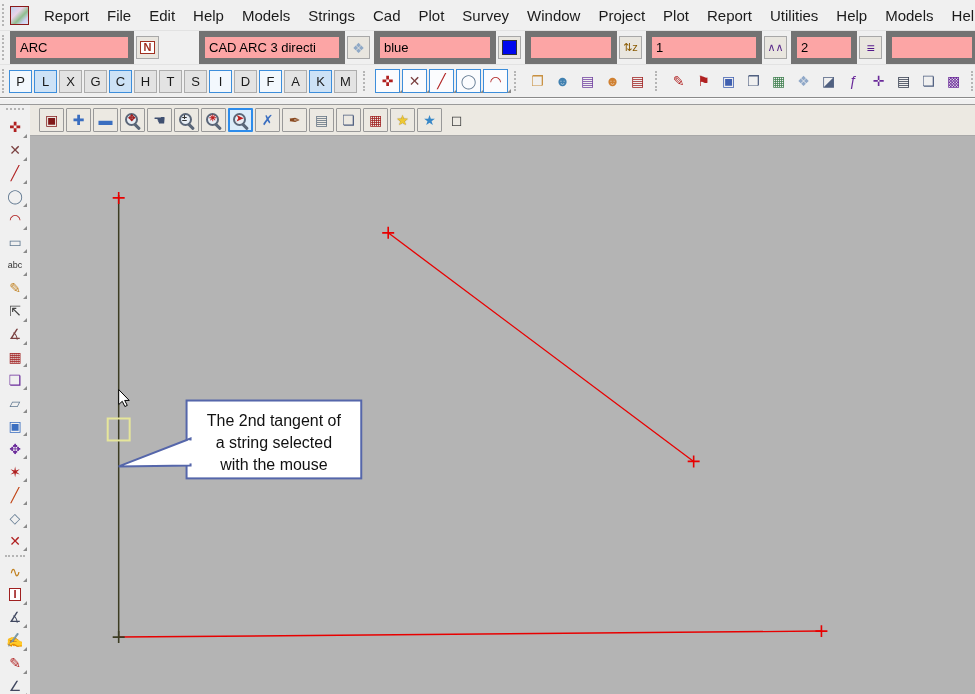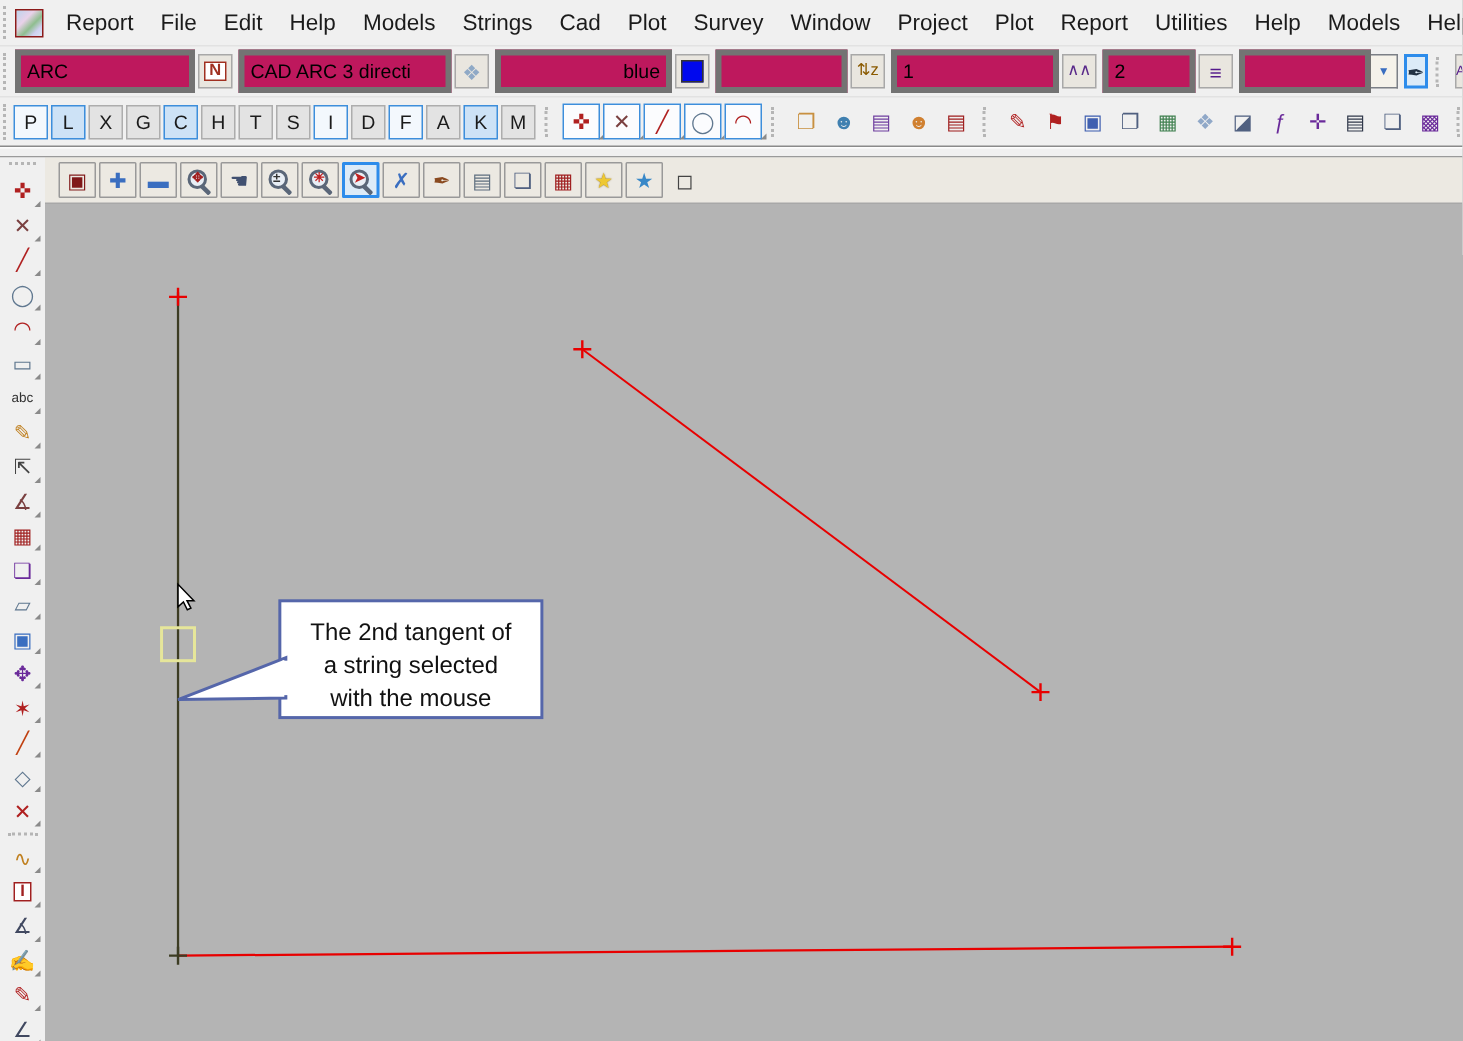--- a/index.html
+++ b/index.html
@@ -10,21 +10,21 @@
   
   #menubar{height:30px;display:flex;align-items:center;background:#f0f0f0}
   .appicon{width:17px;height:17px;border:1px solid #8b1a1a;margin:0 6px 0 2px;flex:none;
     background:linear-gradient(135deg,#bcd4ec 0%,#e9d2e9 35%,#8fbe8f 60%,#cfd0f0 80%,#d9e6f2 100%)}
   .menu-item{padding:4px 9px;font-size:15px;color:#1b1b1b;white-space:nowrap;cursor:default}
   
   .tb{display:flex;align-items:center;background:#f0f0f0;white-space:nowrap;overflow:hidden}
   #row1{height:33px;border-top:1px solid #e2e2e2}
   #row2{height:32px;border-top:1px solid #e2e2e2}
   .fwrap{display:inline-flex;align-items:center;margin:0 2px}
-  input.fld{height:19px;border:4px solid #737373;background:#be185d;font-size:13px;
+  input.fld{height:19px;border:6px solid #737373;background:#fca5a5;font-size:13px;
     font-family:"Liberation Sans",sans-serif;padding:1px 4px;outline:none}
   .combo{border:0}
   .combo-arrow{width:17px;height:21px;border:1px solid #7b7f86;border-left:0;background:#f5f2ea;
     font-size:8px;color:#3a6ec0;display:inline-flex;align-items:center;justify-content:center}
   button.tbtn{width:23px;height:23px;margin-left:2px;padding:0;background:#e9e6df;border:1px solid #a8a8a8;
     display:inline-flex;align-items:center;justify-content:center;font-size:12px}
   button.tbtn.sel{border:2px solid #2d8ceb;background:#dcebf8}
   .vsep{width:4px;height:20px;border-left:2px dotted #b5b5b5;margin:0 5px;flex:none}
   
   button.snap{width:23px;height:23px;margin:0 1px;padding:0;font-size:13px;color:#1b1b1b;
@@ -98,27 +98,27 @@
 
 <div id="row1" class="tb">
   <span class="grip"></span>
 <span class="fwrap">
       <input class="fld" value="ARC" style="width: 104px;">
       <button class="tbtn">
         <span class="glyph boxed" style="color: rgb(160, 48, 32);">N</span>
       </button>
     </span>
     <span class="fwrap">
-      <input class="fld" value="CAD ARC 3 directi" style="width: 126px;">
+      <input class="fld" value="CAD ARC 3 directi" style="width: 126px; margin-left: 36px;">
       <button class="tbtn">
         <span class="glyph" style="color: rgb(143, 169, 198);">❖</span>
       </button>
     </span>
     <span class="fwrap">
-      <input class="fld" value="blue" style="width: 102px; text-align: right;">
+      <input class="fld" value="blue" style="width: 102px;">
       <button class="tbtn">
         <span class="swatch" style="background: rgb(0, 8, 238);"></span>
       </button>
     </span>
     <span class="fwrap">
       <input class="fld" value="" style="width: 72px;">
       <button class="tbtn">
         <span class="glyph" style="color: rgb(138, 90, 0); font-size: 11px;">⇅z</span>
       </button>
     </span>

